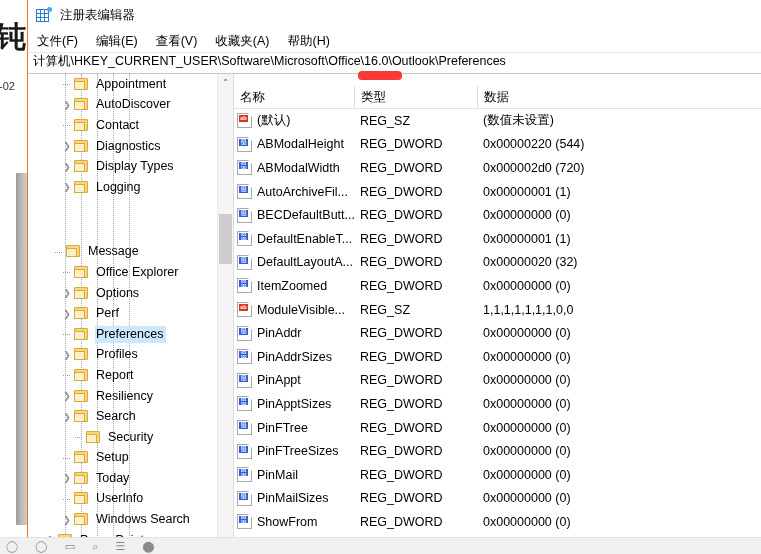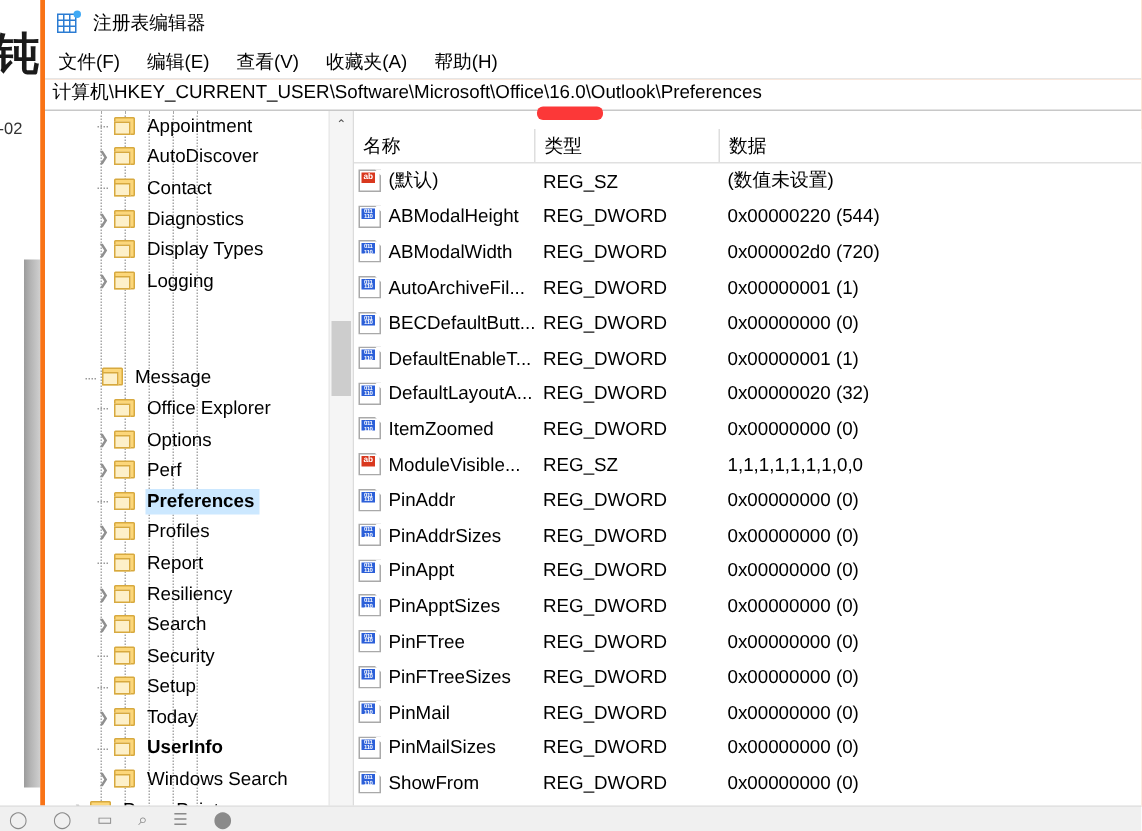--- a/index.html
+++ b/index.html
@@ -65,22 +65,22 @@
     color: #8a8a8a;
     letter-spacing: 7px;
     white-space: nowrap;
   }
 
   
   .window {
     position: absolute;
     left: 27px; top: 0;
     width: 734px; height: 538px;
-    background: #f97316;
-    border-left: 3px solid #f97316;
+    background: #be185d;
+    border-left: 1px solid #f97316;
     box-sizing: border-box;
   }
 
   .titlebar {
     position: relative;
     height: 30px;
     background: #ffffff;
     display: flex;
     align-items: center;
     padding-left: 8px;
@@ -480,21 +480,21 @@
               <div class="tree-label">Options</div>
             </div>
             <div class="tree-row" style="padding-left: 32px;">
               <div class="tree-expander">❯</div>
               <div class="folder-icon">
                 <span class="back"></span>
                 <span class="front"></span>
               </div>
               <div class="tree-label">Perf</div>
             </div>
-            <div class="tree-row selected" style="padding-left: 32px; font-weight: bold;">
+            <div class="tree-row selected" style="padding-left: 32px;">
               <div class="tree-dash"></div>
               <div class="folder-icon">
                 <span class="back"></span>
                 <span class="front"></span>
               </div>
               <div class="tree-label">Preferences</div>
             </div>
             <div class="tree-row" style="padding-left: 32px;">
               <div class="tree-expander">❯</div>
               <div class="folder-icon">
@@ -520,21 +520,21 @@
               <div class="tree-label">Resiliency</div>
             </div>
             <div class="tree-row" style="padding-left: 32px;">
               <div class="tree-expander">❯</div>
               <div class="folder-icon">
                 <span class="back"></span>
                 <span class="front"></span>
               </div>
               <div class="tree-label">Search</div>
             </div>
-            <div class="tree-row" style="padding-left: 32px;">
+            <div class="tree-row" style="padding-left: 44px;">
               <div class="tree-dash"></div>
               <div class="folder-icon">
                 <span class="back"></span>
                 <span class="front"></span>
               </div>
               <div class="tree-label">Security</div>
             </div>
             <div class="tree-row" style="padding-left: 32px;">
               <div class="tree-dash"></div>
               <div class="folder-icon">
@@ -544,21 +544,21 @@
               <div class="tree-label">Setup</div>
             </div>
             <div class="tree-row" style="padding-left: 32px;">
               <div class="tree-expander">❯</div>
               <div class="folder-icon">
                 <span class="back"></span>
                 <span class="front"></span>
               </div>
               <div class="tree-label">Today</div>
             </div>
-            <div class="tree-row" style="padding-left: 32px; font-weight: bold;">
+            <div class="tree-row" style="padding-left: 32px;">
               <div class="tree-dash"></div>
               <div class="folder-icon">
                 <span class="back"></span>
                 <span class="front"></span>
               </div>
               <div class="tree-label">UserInfo</div>
             </div>
             <div class="tree-row" style="padding-left: 32px;">
               <div class="tree-expander">❯</div>
               <div class="folder-icon">

